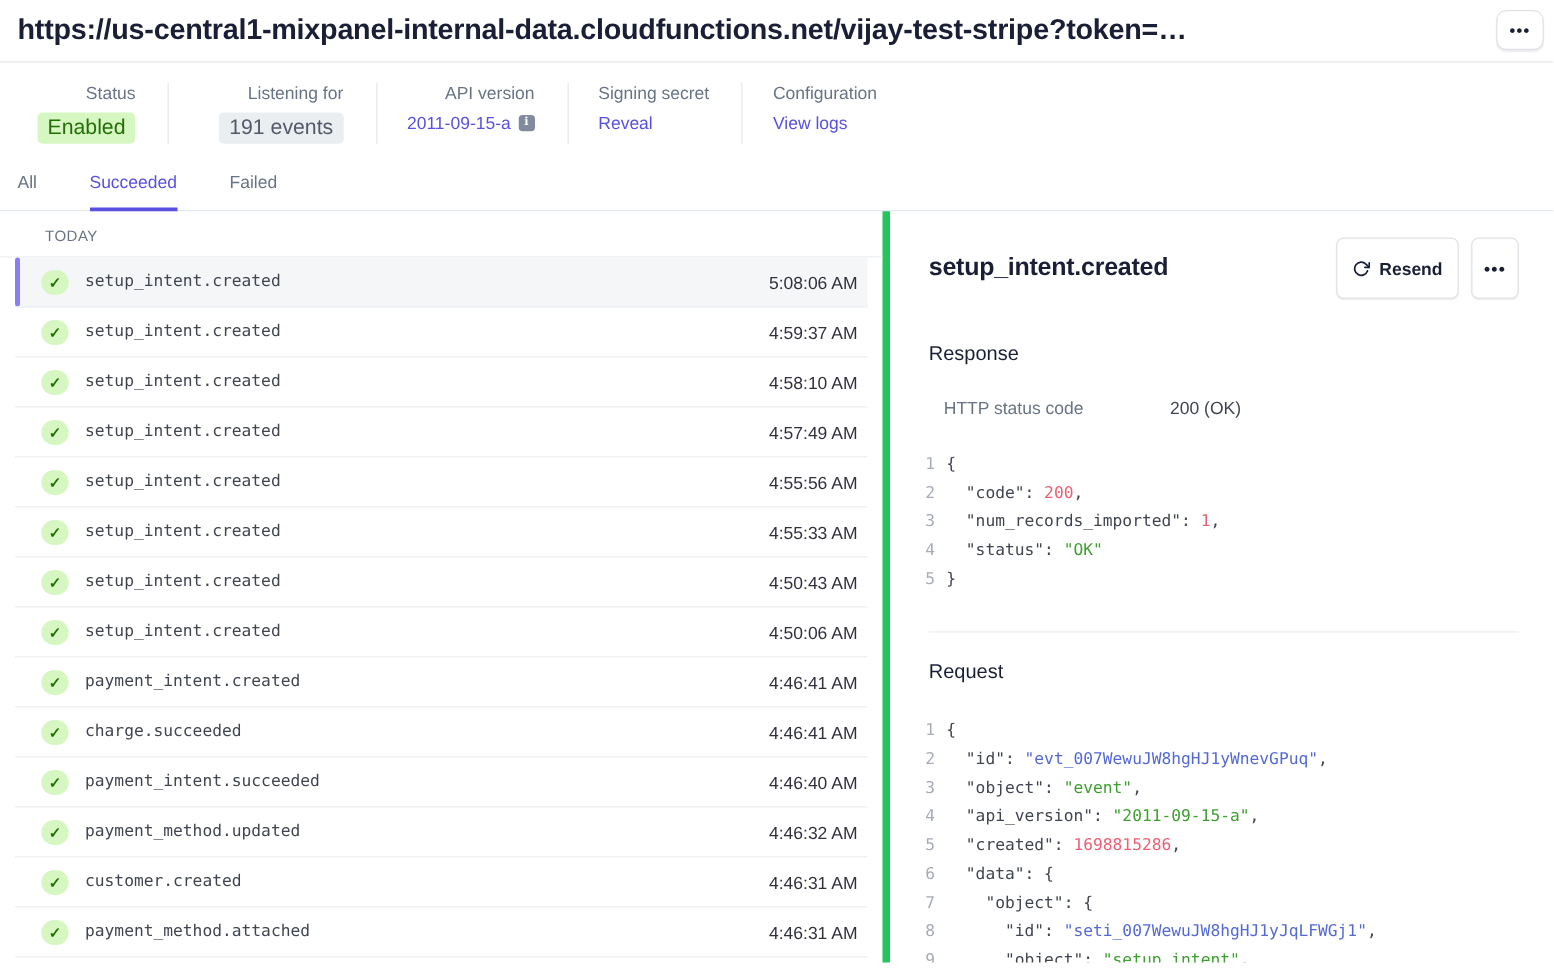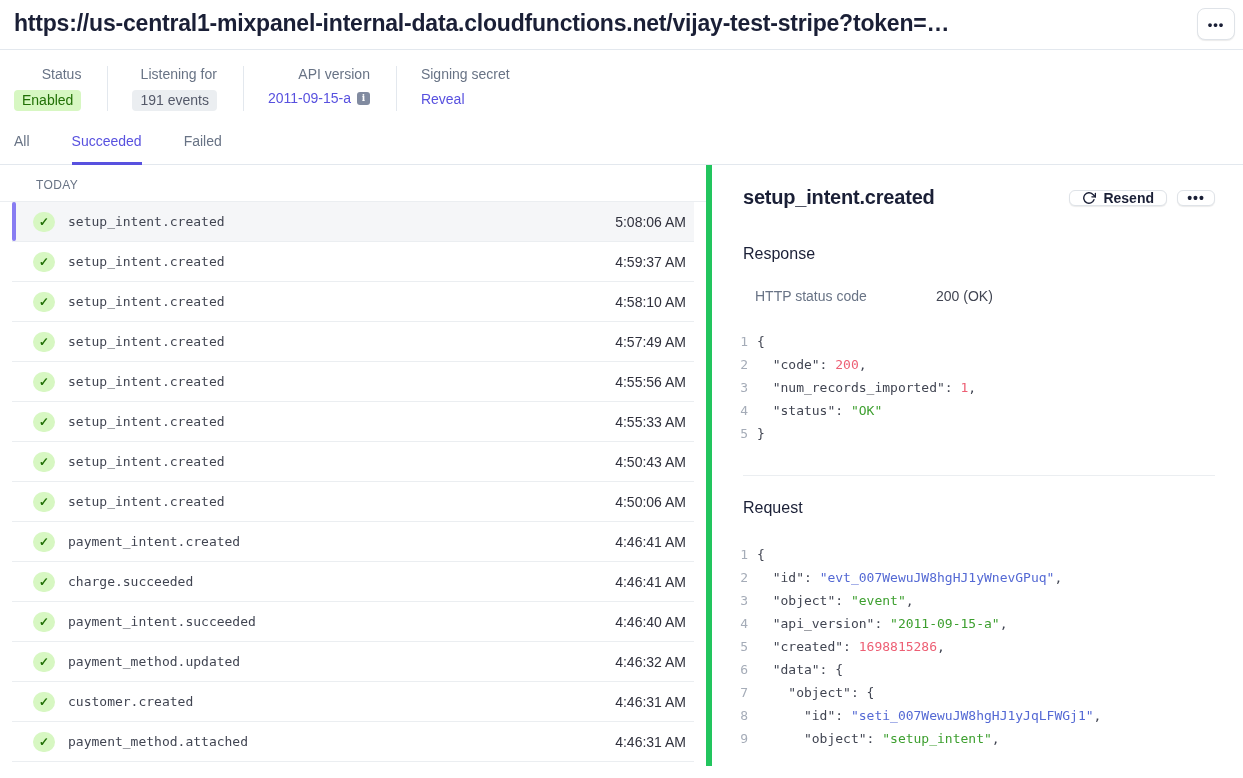--- a/index.html
+++ b/index.html
@@ -14,21 +14,21 @@
     background:#fff; border:1px solid #dfe3e8; border-radius:8px;
     box-shadow:0 1px 1px rgba(0,0,0,0.08); color:#1a1f36; font-weight:700;
     font-size:13px; letter-spacing:1px; display:flex; align-items:center; justify-content:center; cursor:pointer; }
 
   
   .status-bar { display:flex; padding:16px 0 0 14px; }
   .sb-section { padding:0 26px 0 24px; }
   .sb-section:first-child { padding-left:0; }
   .sb-section + .sb-section { border-left:1px solid #e3e8ee; }
   .sb-label { font-size:14px; color:#687385; margin-bottom:8px;text-align:right; }
-  .badge { display:inline-block; font-size:14px; font-weight:500; padding:2px 8px 3px; border-radius:4px; }
+  .badge { display:inline-block; font-size:17px; font-weight:500; padding:2px 8px 3px; border-radius:4px;margin-left:16px; }
   .badge-green { background:#d7f7c2; color:#217005; }
   .badge-gray  { background:#ebeef1; color:#545969; }
   .sb-link { font-size:14px; font-weight:500; color:#5851df; text-decoration:none; cursor:pointer; }
   .sb-value-row { display:flex; align-items:center; gap:6px; }
   .info-icon { display:inline-flex; align-items:center; justify-content:center;
     width:13px; height:13px; border-radius:3px; background:#818ba0; color:#fff;
     font-size:9px; font-weight:700; font-family:"DejaVu Serif", serif; cursor:pointer; }
 
   
   .tabs { display:flex; gap:42px; padding:22px 0 0 14px; border-bottom:1px solid #e3e8ee; }
@@ -51,21 +51,21 @@
     font-size:12px; font-weight:700; display:flex; align-items:center; justify-content:center;
     margin-right:13px; flex:none; }
   .ename { font-family:"DejaVu Sans Mono", monospace; font-size:13px; color:#414552; }
   .etime { margin-left:auto; font-size:14px; color:#30313d; }
 
   
   .right-pane { flex:1; overflow:hidden; padding:21px 28px 0 31px; }
   .detail-head { display:flex; align-items:center; }
   .detail-title { font-size:20px; font-weight:700; color:#1a1f36; letter-spacing:-0.2px; }
   .detail-actions { margin-left:auto; display:flex; gap:10px; }
-  .btn { display:flex; align-items:center; gap:7px; height:16px; padding:0 12px;
+  .btn { display:flex; align-items:center; gap:7px; height:49px; padding:0 12px;
     background:#fff; border:1px solid #dfe3e8; border-radius:6px;
     box-shadow:0 1px 1px rgba(0,0,0,0.08); font-size:14px; font-weight:600;
     color:#1a1f36; cursor:pointer; }
   .btn-more { width:38px; justify-content:center; font-weight:700; letter-spacing:1px; padding:0; }
   .section-heading { font-size:16px; font-weight:400; color:#1a1f36; margin-top:36px; }
   .kv-row { display:flex; margin-top:25px; font-size:14px; }
   .kv-label { width:181px; color:#687385;margin-left:12px; }
   .kv-value { color:#414552; }
 
   .codeblock { margin-top:26px; margin-left:-15px; font-family:"DejaVu Sans Mono", monospace; font-size:13px; }
@@ -103,20 +103,24 @@
   <div class="sb-section">
     <div class="sb-label">API version</div>
     <div class="sb-value-row">
       <a class="sb-link">2011-09-15-a</a>
       <span class="info-icon">i</span>
     </div>
   </div>
   <div class="sb-section">
     <div class="sb-label">Signing secret</div>
     <a class="sb-link">Reveal</a>
+  </div>
+  <div class="sb-section">
+    <div class="sb-label">Configuration</div>
+    <a class="sb-link">View logs</a>
   </div>
 </div>
 
 <div class="tabs">
   <div class="tab">All</div>
   <div class="tab active">Succeeded</div>
   <div class="tab">Failed</div>
 </div>
 
 <div class="main">

